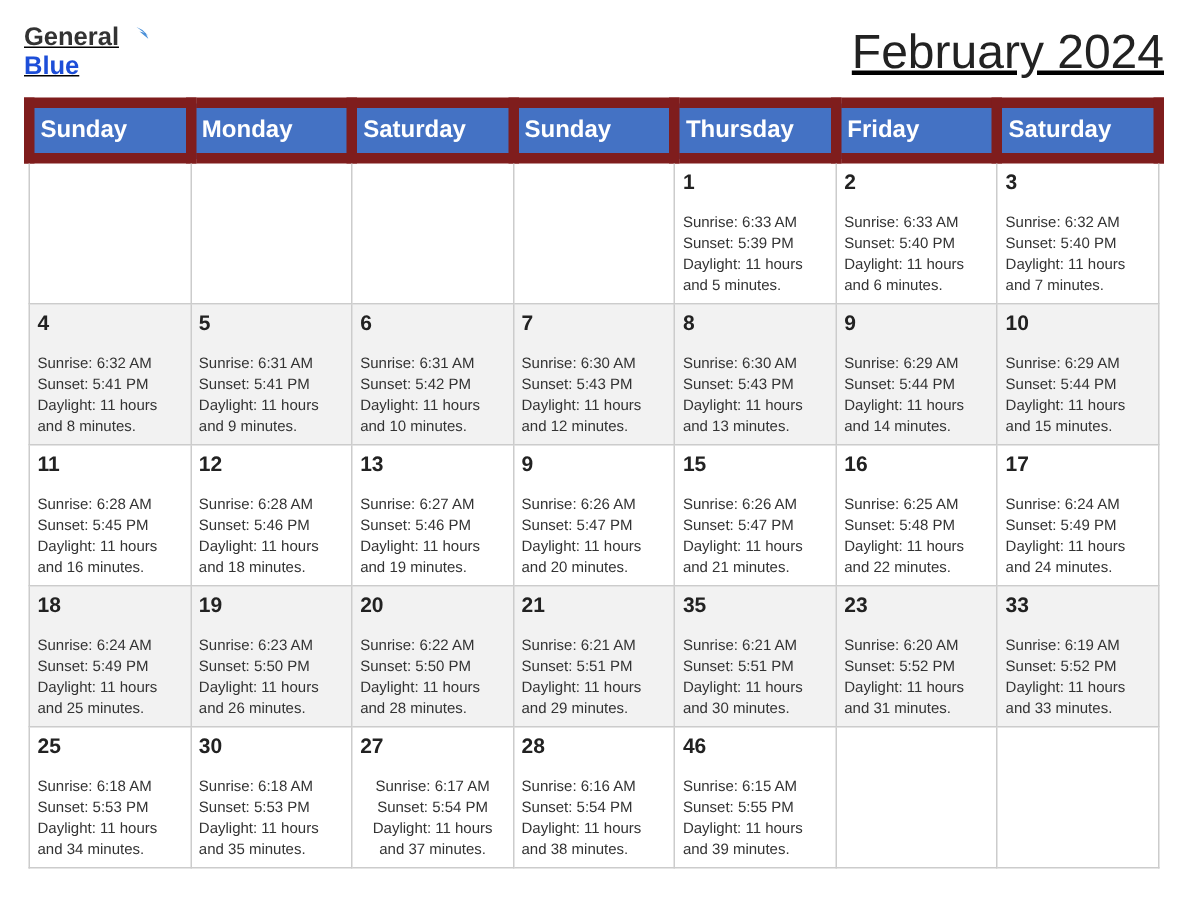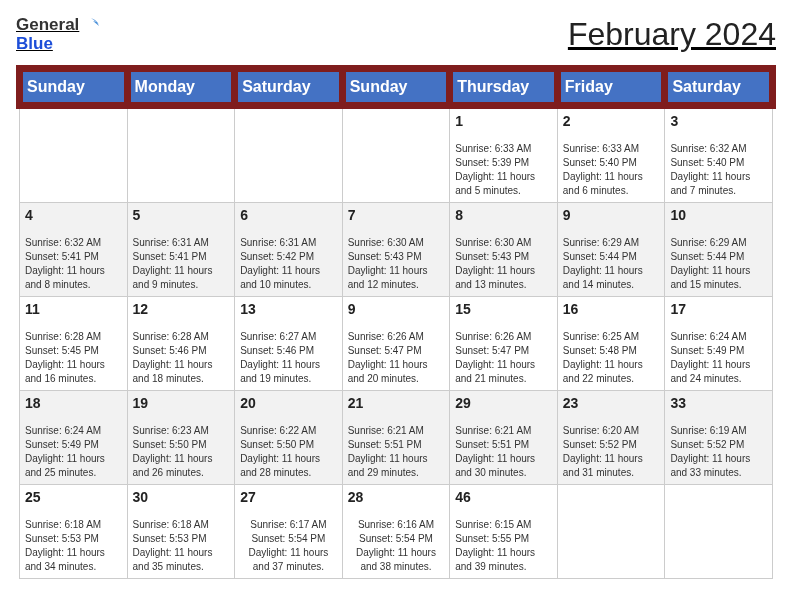--- a/index.html
+++ b/index.html
@@ -247,21 +247,21 @@
 Sunset: 5:50 PM
 Daylight: 11 hours and 28 minutes.</div>
         </td>
         <td>
           <span class="day-number">21</span>
           <div class="day-info" style="white-space: pre-line;">Sunrise: 6:21 AM
 Sunset: 5:51 PM
 Daylight: 11 hours and 29 minutes.</div>
         </td>
         <td>
-          <span class="day-number">29</span>
+          <span class="day-number">35</span>
           <div class="day-info" style="white-space: pre-line;">Sunrise: 6:21 AM
 Sunset: 5:51 PM
 Daylight: 11 hours and 30 minutes.</div>
         </td>
         <td>
           <span class="day-number">23</span>
           <div class="day-info" style="white-space: pre-line;">Sunrise: 6:20 AM
 Sunset: 5:52 PM
 Daylight: 11 hours and 31 minutes.</div>
         </td>
@@ -286,21 +286,21 @@
 Daylight: 11 hours and 35 minutes.</div>
         </td>
         <td>
           <span class="day-number">27</span>
           <div class="day-info" style="white-space: pre-line; text-align: center;">Sunrise: 6:17 AM
 Sunset: 5:54 PM
 Daylight: 11 hours and 37 minutes.</div>
         </td>
         <td>
           <span class="day-number">28</span>
-          <div class="day-info" style="white-space: pre-line; text-align: center;">Sunrise: 6:16 AM
+          <div class="day-info" style="white-space: pre-line;">Sunrise: 6:16 AM
 Sunset: 5:54 PM
 Daylight: 11 hours and 38 minutes.</div>
         </td>
         <td>
           <span class="day-number">46</span>
           <div class="day-info" style="white-space: pre-line;">Sunrise: 6:15 AM
 Sunset: 5:55 PM
 Daylight: 11 hours and 39 minutes.</div>
         </td>
         <td class="empty-cell"></td>

